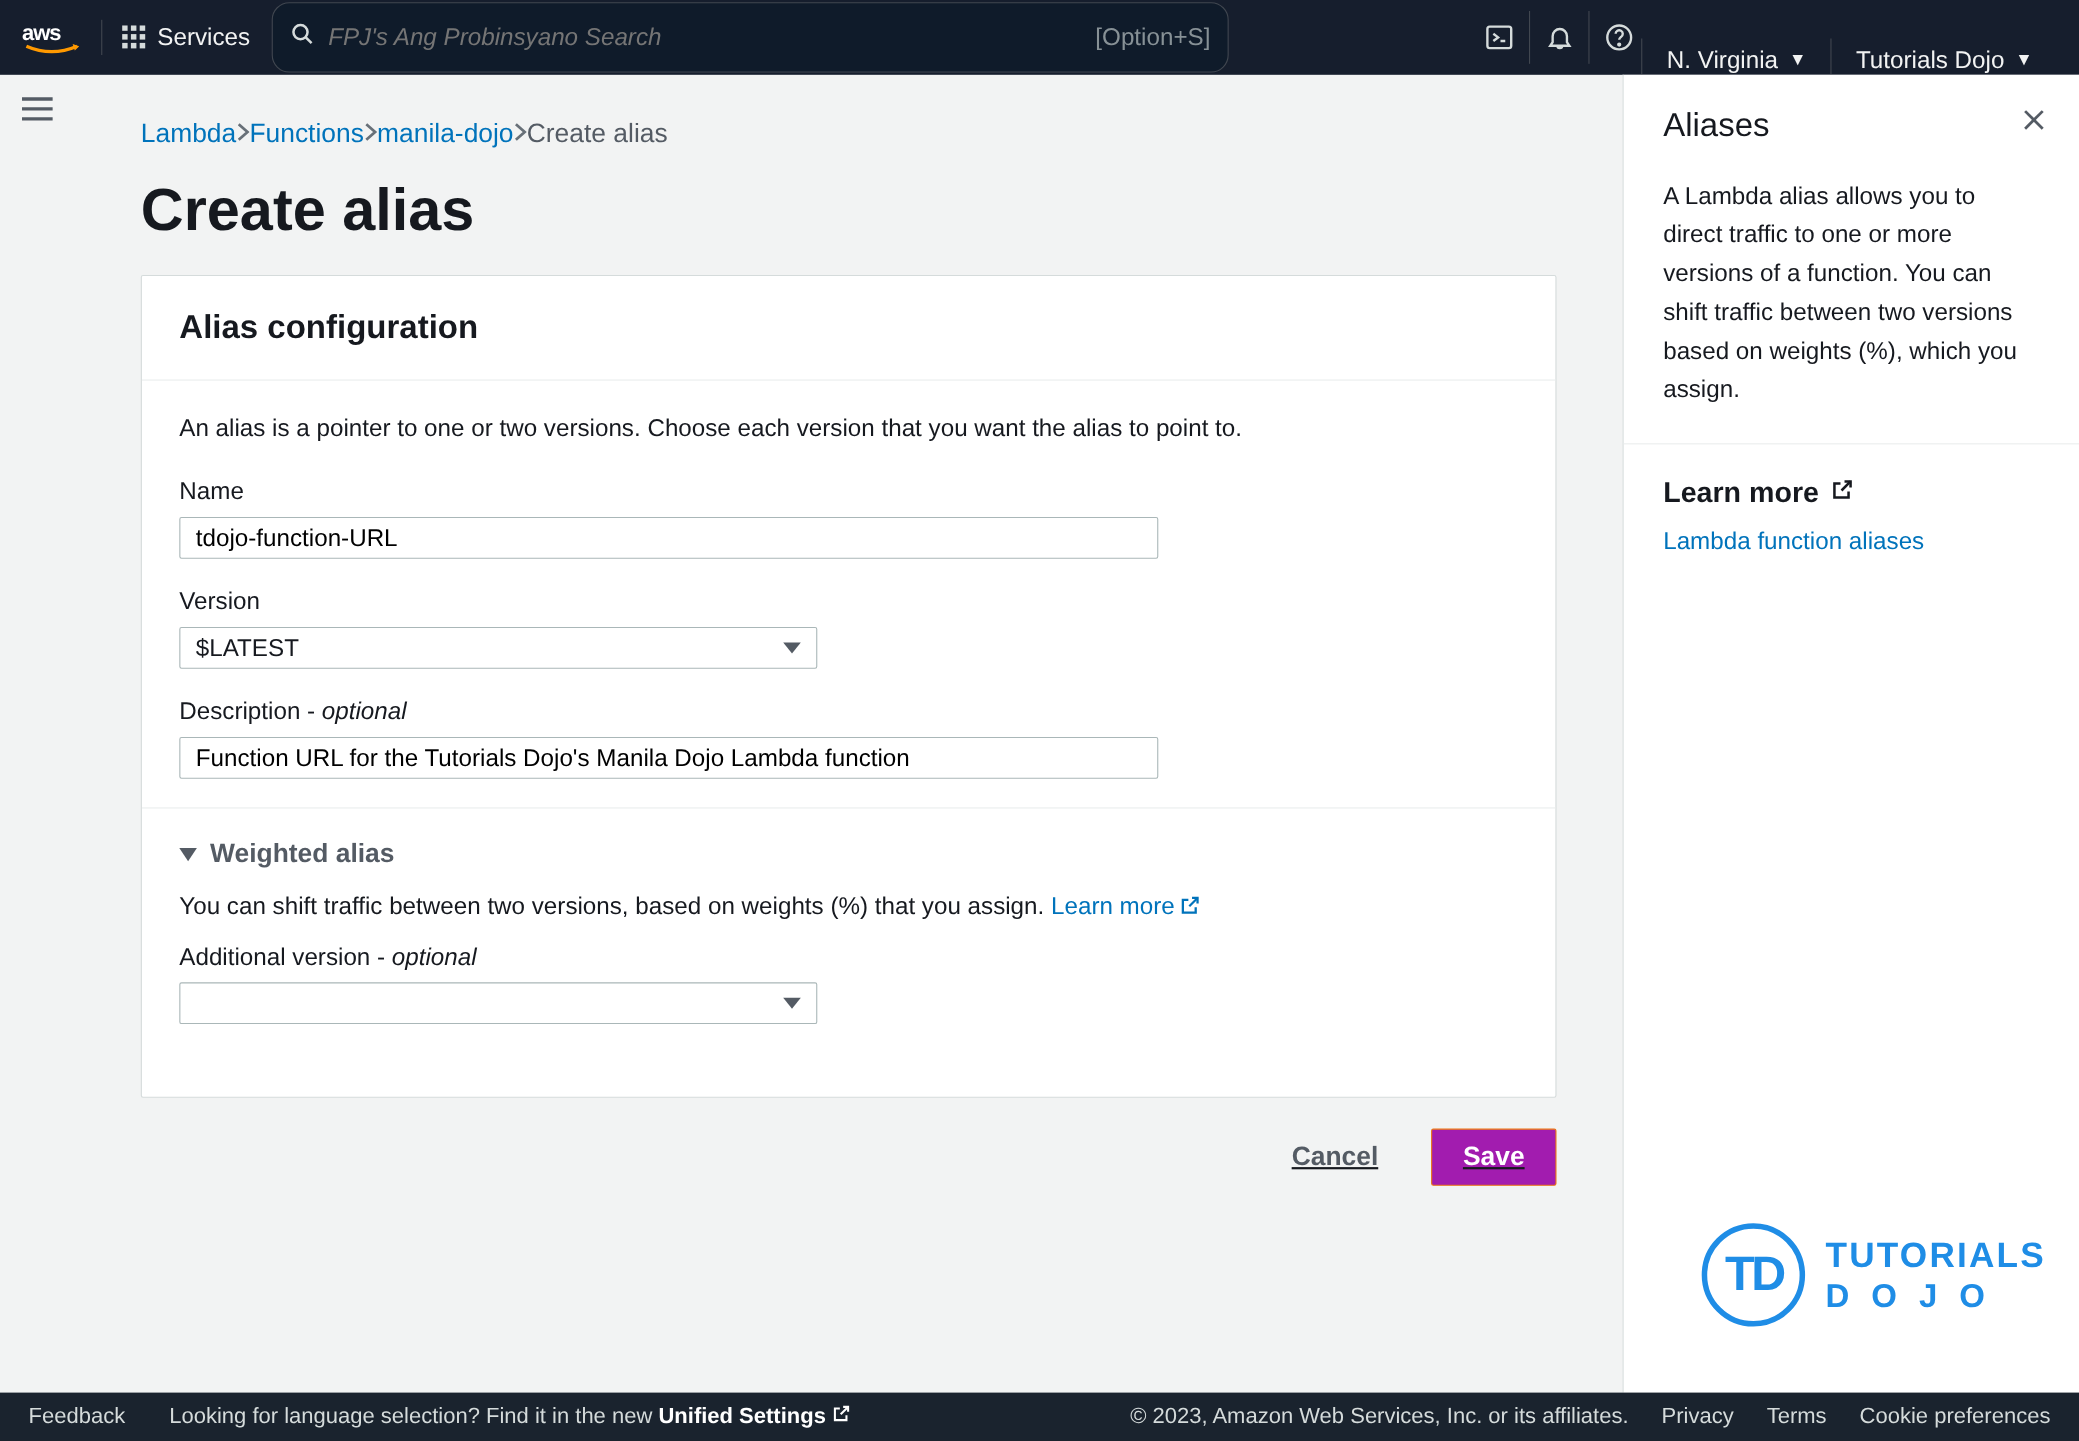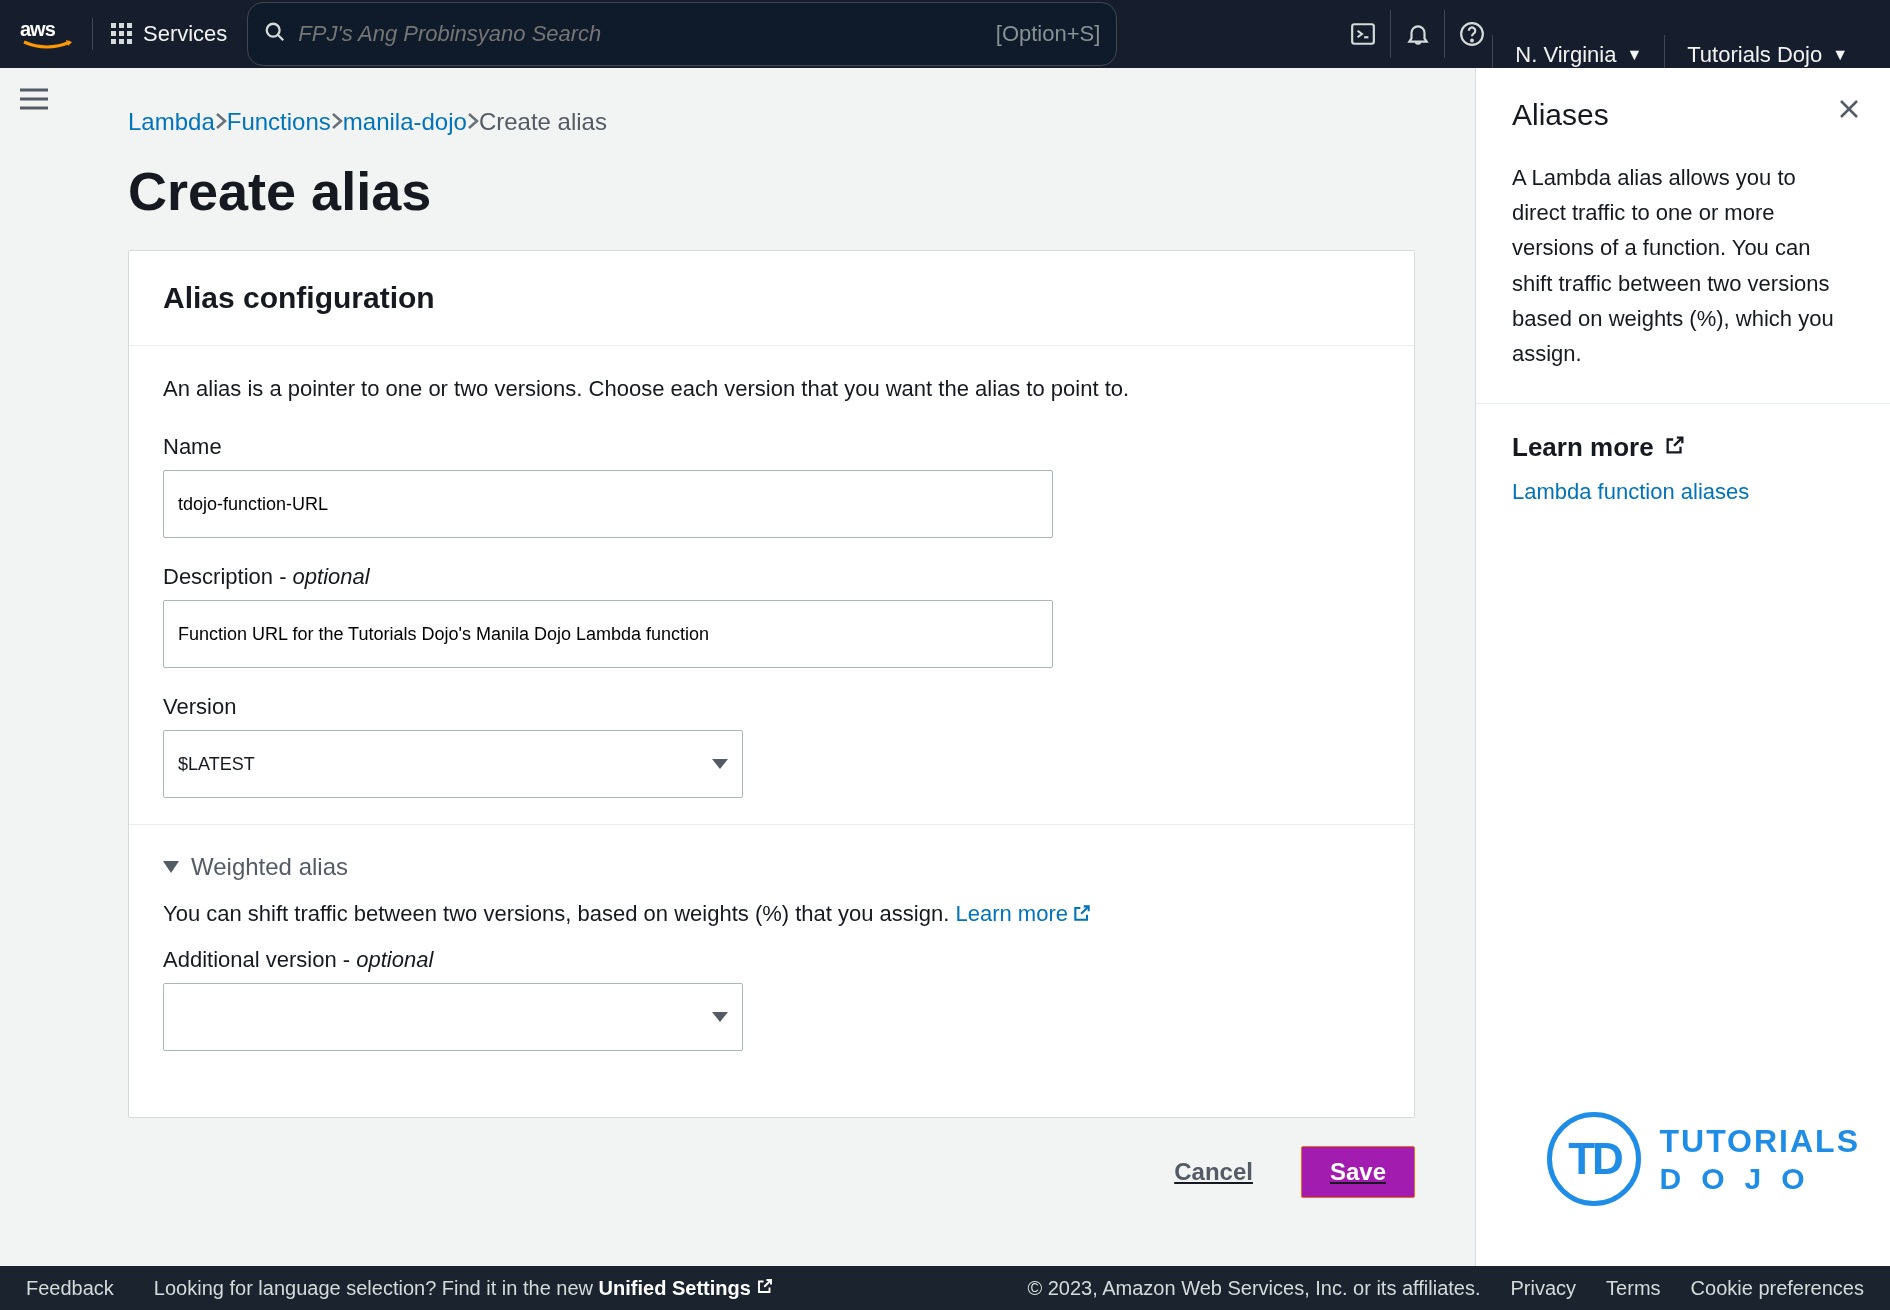--- a/index.html
+++ b/index.html
@@ -138,45 +138,45 @@
   border-bottom: 1px solid #eaeded;
 }
 .panel-header h2 { font-size: 30px; font-weight:700; }
 .panel-body { padding: 30px 34px 40px; }
 .panel-desc { font-size: 22px; color:#16191f; margin-bottom: 32px; }
 .field { margin-bottom: 26px; }
 .field label { display:block; font-size:22px; margin-bottom:10px; color:#16191f; }
 .field label .optional { font-style:italic; }
 .input, .select {
   width: 890px;
-  height: 68px;
+  height: 38px;
   border:1px solid #aab7b8;
   border-radius:2px;
   padding: 16px 14px;
-  font-size: 18px;
+  font-size: 22px;
   background:#fff;
 }
 .select {
   width: 580px;
   display:flex;
   align-items:center;
   justify-content:space-between;
   cursor:pointer;
 }
 .select .caret-down {
   width:0;height:0;border-left:8px solid transparent;border-right:8px solid transparent;border-top:10px solid #545b64;
 }
 .section-divider { border-top:1px solid #eaeded; margin: 8px -34px 28px; }
 .expandable {
   display:flex; align-items:center; cursor:pointer; margin-bottom: 20px;
 }
 .expandable .tri {
   width:0;height:0;border-left:8px solid transparent;border-right:8px solid transparent;border-top:12px solid #545b64; margin-right:12px;
 }
-.expandable .lbl { font-size:24px; font-weight:400; color:#545b64; }
+.expandable .lbl { font-size:24px; font-weight:700; color:#545b64; }
 .weighted-desc { font-size:22px; margin-bottom: 18px; }
 .weighted-desc a { color:#0073bb; text-decoration:none; }
 .ext-icon { display:inline-block; vertical-align:-2px; margin-left:4px; }
 .actions { display:flex; justify-content:flex-end; gap: 20px; margin-top: 28px; padding-bottom:40px;text-decoration:underline;}
 .btn { height: 52px; padding: 0 28px; font-size:24px; border-radius:2px; cursor:pointer; display:flex;align-items:center;justify-content:center;}
 .btn-cancel { background:transparent; border:none; color:#545b64; font-weight:600;}
 .btn-save { background:#a21caf; border:1px solid #ec7211; color:#fff; font-weight:700;}
 
 .right-col {
   width: 415px;
@@ -307,30 +307,30 @@
       </div>
       <div class="panel-body">
         <p class="panel-desc">An alias is a pointer to one or two versions. Choose each version that you want the alias to point to.</p>
 
         <div class="field">
           <label>Name</label>
           <input class="input" value="tdojo-function-URL" style="">
         </div>
 
         <div class="field">
-          <label><span>Description - </span><span class="optional">optional</span></label>
-          <input class="input" value="Function URL for the Tutorials Dojo's Manila Dojo Lambda function" style="">
-        </div>
-
-        <div class="field">
           <label>Version</label>
           <div class="select">
             <span>$LATEST</span>
             <span class="caret-down"></span>
           </div>
+        </div>
+
+        <div class="field">
+          <label><span>Description - </span><span class="optional">optional</span></label>
+          <input class="input" value="Function URL for the Tutorials Dojo's Manila Dojo Lambda function" style="">
         </div>
 
         <div class="section-divider"></div>
 
         <div class="expandable">
           <span class="tri"></span>
           <span class="lbl">Weighted alias</span>
         </div>
 
         <p class="weighted-desc">

